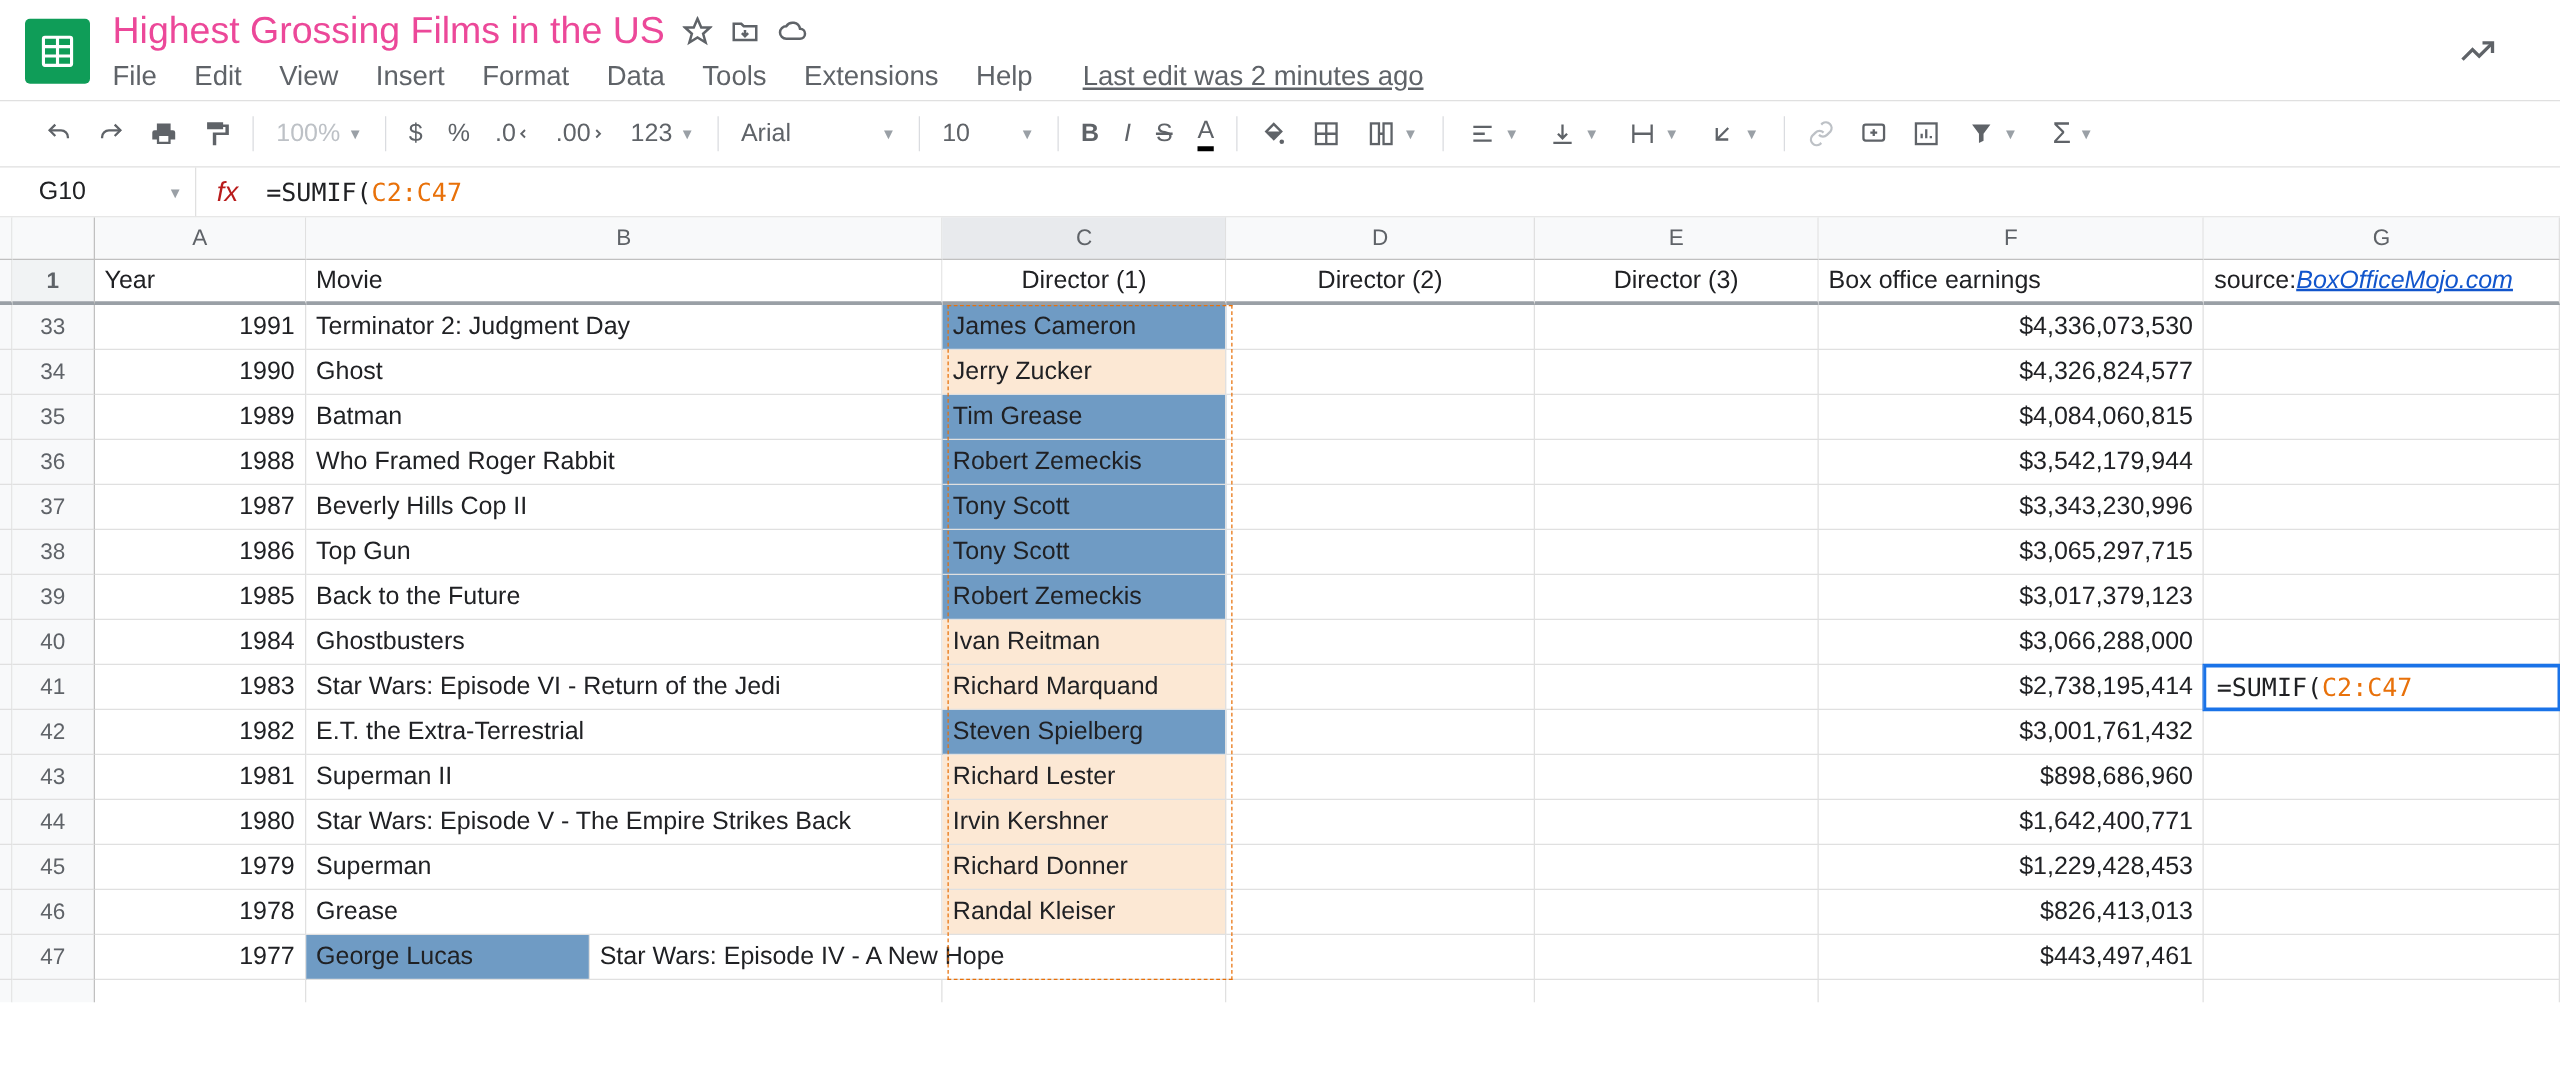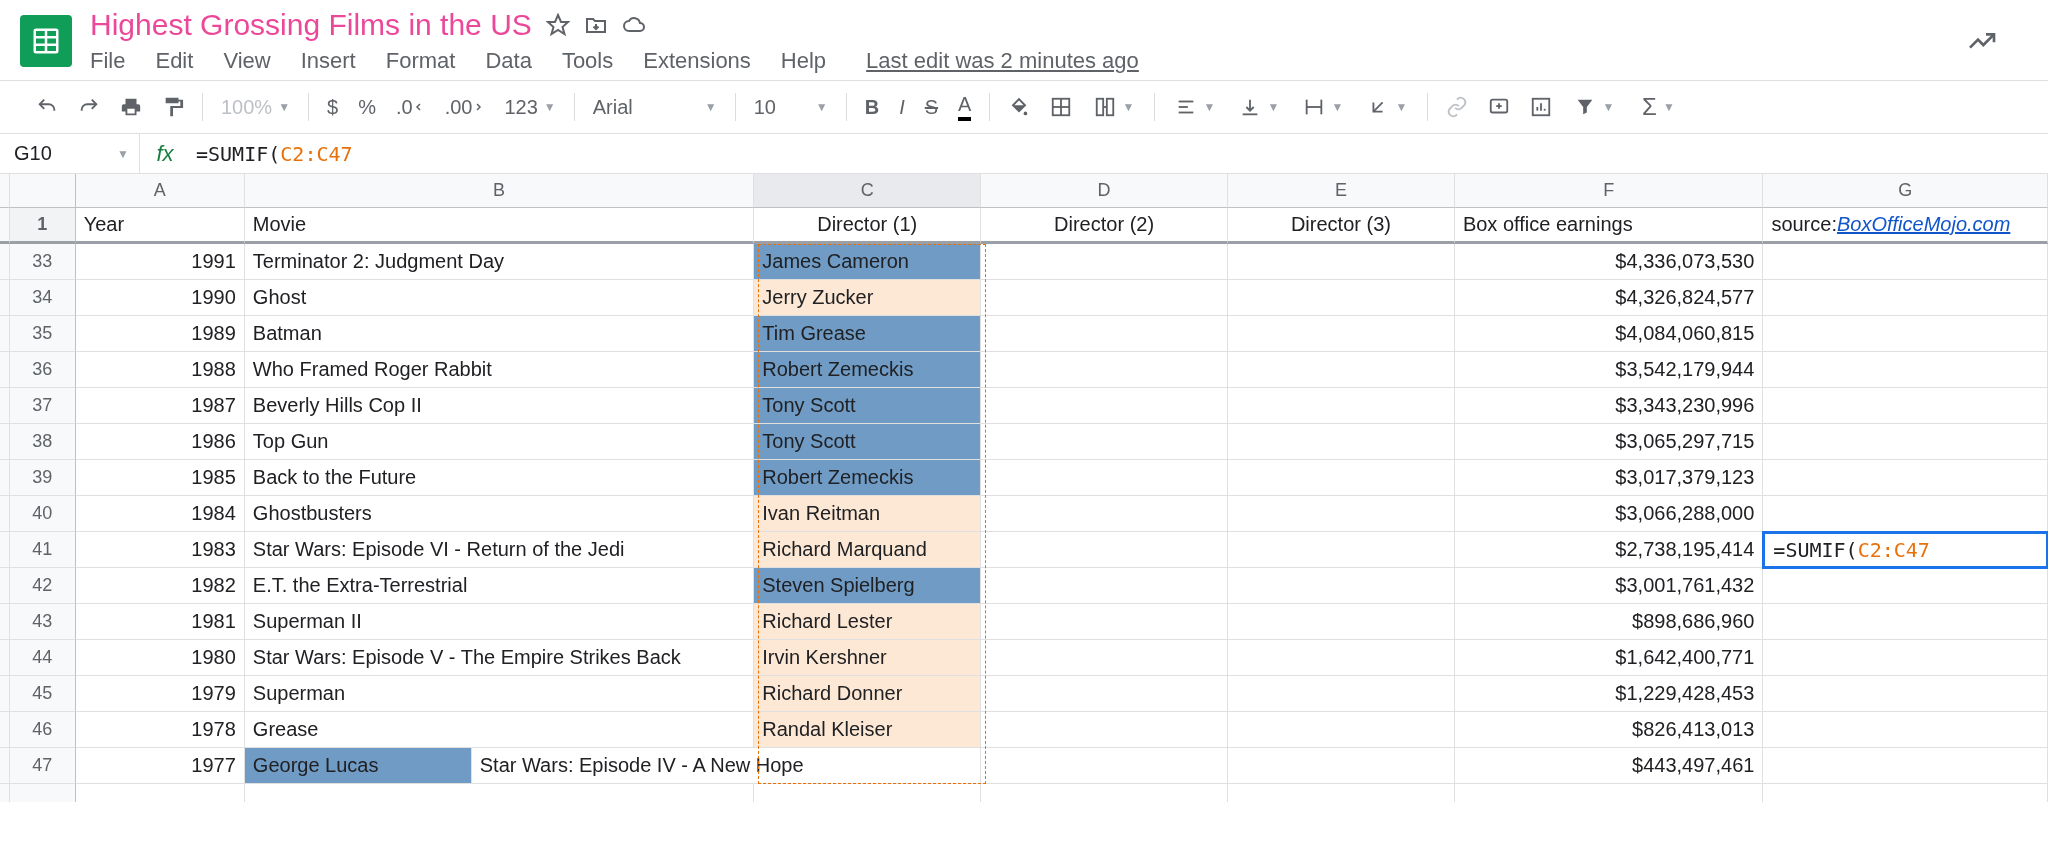--- a/index.html
+++ b/index.html
@@ -41,23 +41,23 @@
   .tb-btn { padding:6px 8px; display:flex; align-items:center; justify-content:center; cursor:pointer; border-radius:4px; }
   .tb-sep { width:1px; height:28px; background:#dadce0; margin:0 6px; }
   .tb-drop { display:flex; align-items:center; gap:6px; padding:4px 8px; cursor:pointer; min-width:60px; justify-content:center; }
   .tb-drop .caret { font-size:12px; color:#9aa0a6; }
   .tb-faded { color:#bdc1c6; }
   .text-color-box { border-bottom:4px solid #000; padding-bottom:1px; }
   .formula-row {
     display:flex; align-items:center; height:40px; border-bottom:1px solid #e0e0e0;
     font-size:20px;
   }
-  .namebox { width:140px; padding-left:14px; display:flex; align-items:center; justify-content:space-between; padding-right:10px; border-right:1px solid #e0e0e0; height:100%; }
+  .namebox { width:157px; padding-left:31px; display:flex; align-items:center; justify-content:space-between; padding-right:10px; border-right:1px solid #e0e0e0; height:100%; }
   .namebox .caret { font-size:12px; color:#9aa0a6; }
-  .fx { width:50px; text-align:center; font-style:italic; color:#15803d; font-size:22px; }
+  .fx { width:50px; text-align:center; font-style:italic; color:#b91c1c; font-size:22px; }
   .formula-input { flex:1; padding-left:6px; font-family:Consolas,Menlo,monospace; font-size:20px; }
   .formula-input .fn { color:#202124; }
   .formula-input .range { color:#e8710a; }
   .sheet { display:flex; flex-direction:column; }
   .corner-header-row { display:flex; height:34px; }
   .corner { width:66px; border-right:1px solid #c0c0c0; border-bottom:1px solid #c0c0c0; background:#f8f9fa; }
   .row-gutter-strip { width:10px; background:#f8f9fa; border-right:1px solid #e0e0e0; border-bottom:1px solid #c0c0c0;}
   .col-header { background:#f8f9fa; border-right:1px solid #e0e0e0; border-bottom:1px solid #c0c0c0; display:flex; align-items:center; justify-content:center; color:#5f6368; font-size:18px; }
   .col-A{width:170px;} .col-B{width:512px;} .col-C{width:228px;} .col-D{width:248px;} .col-E{width:228px;} .col-F{width:310px;} .col-G{width:286px;}
   .col-C.col-header { background:#e8eaed; }

